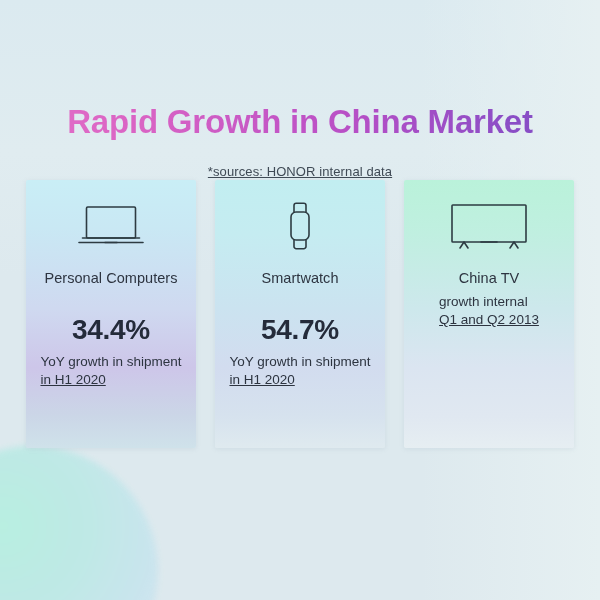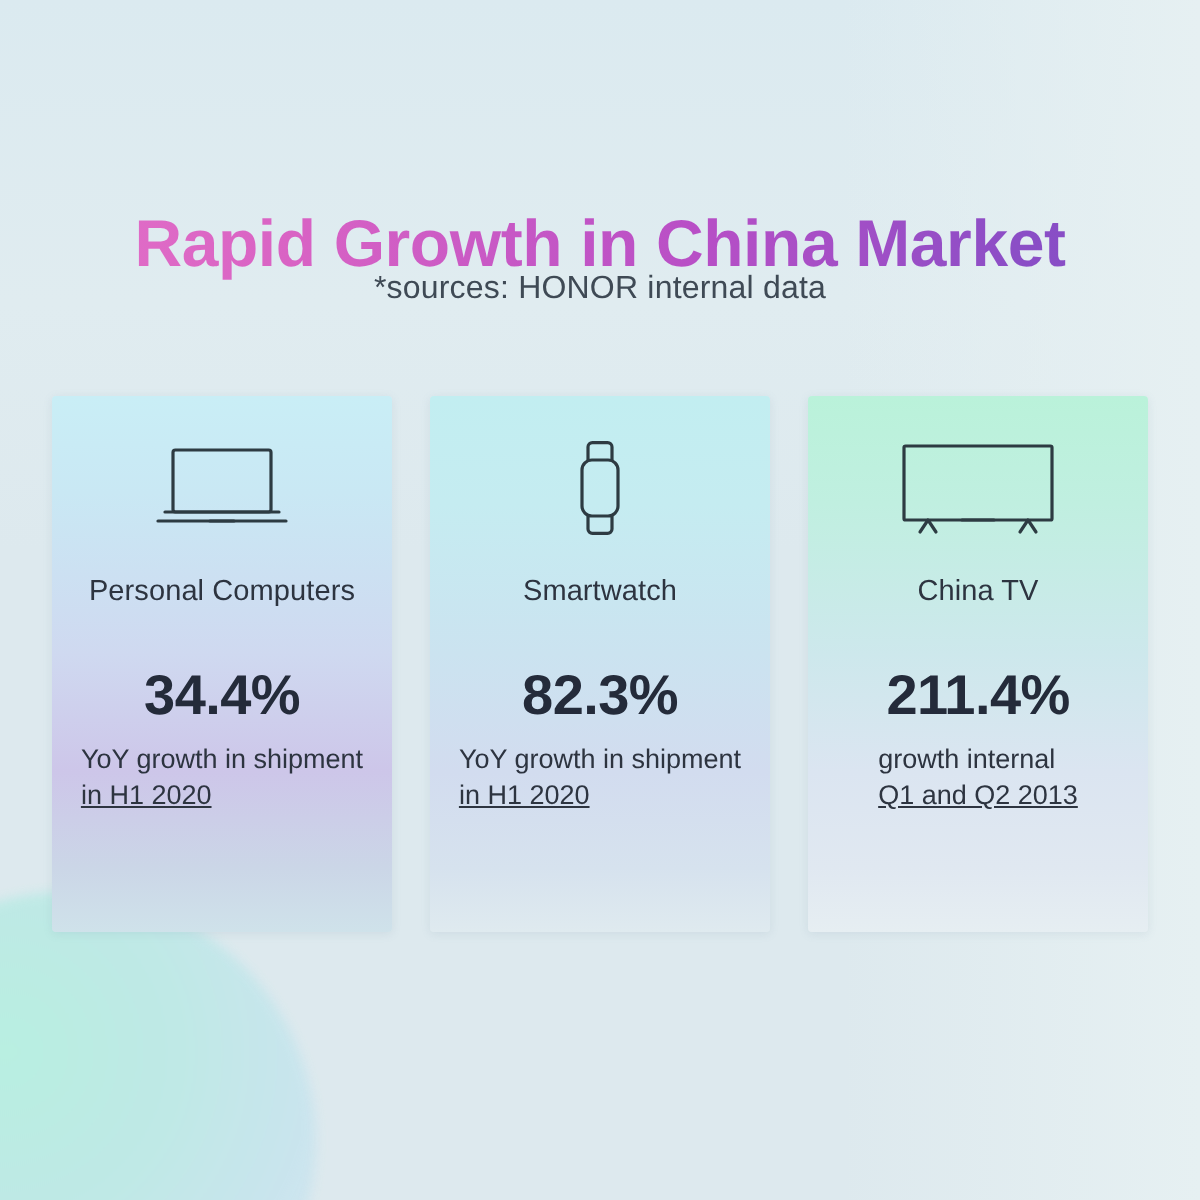--- a/index.html
+++ b/index.html
@@ -58,31 +58,32 @@
     background:linear-gradient(90deg,#e472c8 0%, #d963c4 24%, #b84fc6 58%, #8b4ec6 85%, #7f4cc4 100%);
     -webkit-background-clip:text;
     background-clip:text;
     color:transparent;
     -webkit-text-fill-color:transparent;
     white-space:nowrap;
   }
 
   #page-subtitle {
     position:absolute;
-    left:0; right:0; top:136px;
+    left:0; right:0; top:164px;
     text-align:center;
-    font-size:16px;
+    font-size:13px;
     color:#3f4a55;
     letter-spacing:.1px;
+    text-decoration:underline;
   }
 
   
   #cards {
     position:absolute;
-    left:26px; top:198px;
+    left:26px; top:180px;
     width:548px; height:268px;
     display:flex;
     justify-content:space-between;
   }
 
   .card {
     width:170px;
     height:100%;
     position:relative;
     display:flex;
@@ -165,38 +166,37 @@
 
     <div class="card card-1">
       <div class="icon-wrap">
         <svg width="34" height="52" viewBox="0 0 34 52" fill="none" stroke="#2d3b42" stroke-width="1.6" stroke-linecap="round" stroke-linejoin="round">
           <path d="M11 12 V5.5 a2.2 2.2 0 0 1 2.2-2.2 h7.6 A2.2 2.2 0 0 1 23 5.5 V12"></path>
           <rect x="8" y="12" width="18" height="28" rx="5"></rect>
           <path d="M11 40 v6.5 a2.2 2.2 0 0 0 2.2 2.2 h7.6 a2.2 2.2 0 0 0 2.2-2.2 V40"></path>
         </svg>
       </div>
       <div class="card-label">Smartwatch</div>
-      <div class="card-stat">82.3%</div>
+      <div class="card-stat">54.7%</div>
       <div class="card-desc">
         <span class="l1">YoY growth in shipment</span>
         <span class="l2">in H1 2020</span>
       </div>
     </div>
 
     <div class="card card-2">
       <div class="icon-wrap">
         <svg width="82" height="50" viewBox="0 0 82 50" fill="none" stroke="#2d3b42" stroke-width="1.6" stroke-linecap="round" stroke-linejoin="round">
           <rect x="4" y="4" width="74" height="37" rx="0.8"></rect>
           <path d="M33 41 H49"></path>
           <path d="M12 47 L16 41 L20 47"></path>
           <path d="M62 47 L66 41 L70 47"></path>
         </svg>
       </div>
       <div class="card-label">China TV</div>
-      <div class="card-stat">211.4%</div>
       <div class="card-desc">
         <span class="l1">growth internal</span>
         <span class="l2">Q1 and Q2 2013</span>
       </div>
     </div>
 
   </div>
 </div>
 
 </body></html>

